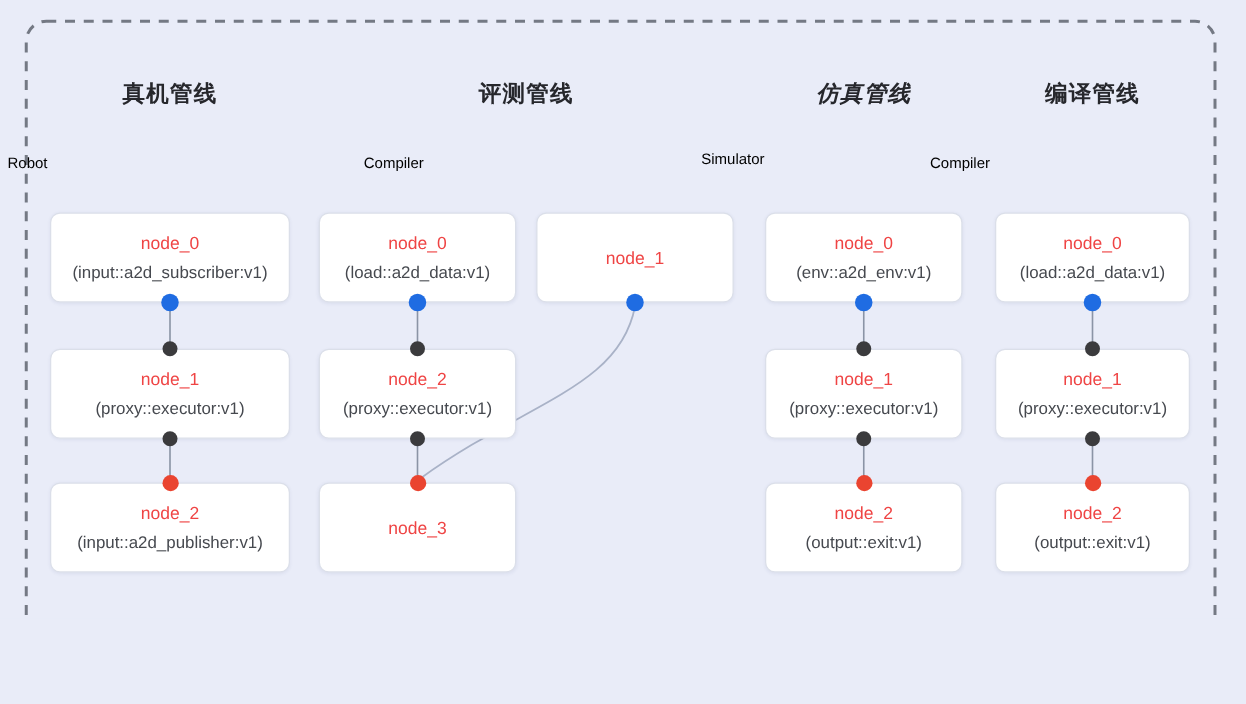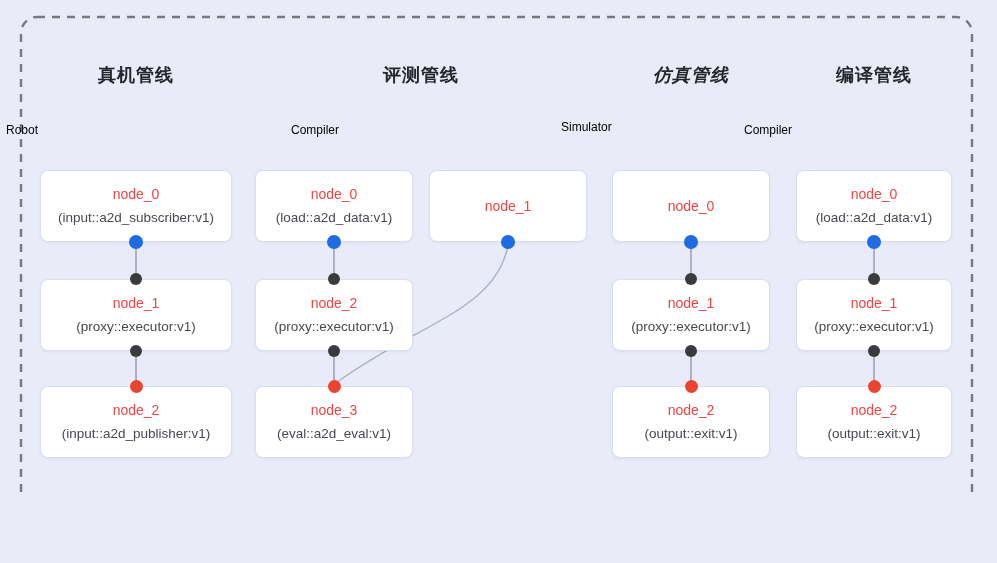--- a/index.html
+++ b/index.html
@@ -87,31 +87,31 @@
       </div>
       <div class="node-box" style="left: 429px; top: 170px; width: 158px; height: 72px;">
         <div class="node-name">node_1</div>
       </div>
       <div class="node-box" style="left: 255px; top: 279px; width: 158px; height: 72px;">
         <div class="node-name">node_2</div>
         <div class="node-impl">(proxy::executor:v1)</div>
       </div>
       <div class="node-box" style="left: 255px; top: 386px; width: 158px; height: 72px;">
         <div class="node-name">node_3</div>
-        <div class="node-impl">(eval::a2d_eval:v1)</div>
       </div>
       <div class="port" style="width: 14px; height: 14px; left: 327px; top: 235px; background: rgb(31, 108, 226);"></div>
       <div class="port" style="width: 12px; height: 12px; left: 328px; top: 273px; background: rgb(59, 59, 61);"></div>
       <div class="port" style="width: 12px; height: 12px; left: 328px; top: 345px; background: rgb(59, 59, 61);"></div>
       <div class="port" style="width: 13px; height: 13px; left: 327.5px; top: 379.5px; background: rgb(234, 68, 48);"></div>
       <div class="port" style="width: 14px; height: 14px; left: 501px; top: 235px; background: rgb(31, 108, 226);"></div>
       <div class="title-zh" style="left: 561px; top: 63px; font-style: italic;">仿真管线</div>
       <div class="title-en" style="left: 561px; top: 120px;">Simulator</div>
       <div class="node-box" style="left: 612px; top: 170px; width: 158px; height: 72px;">
         <div class="node-name">node_0</div>
+        <div class="node-impl">(env::a2d_env:v1)</div>
       </div>
       <div class="node-box" style="left: 612px; top: 279px; width: 158px; height: 72px;">
         <div class="node-name">node_1</div>
         <div class="node-impl">(proxy::executor:v1)</div>
       </div>
       <div class="node-box" style="left: 612px; top: 386px; width: 158px; height: 72px;">
         <div class="node-name">node_2</div>
         <div class="node-impl">(output::exit:v1)</div>
       </div>
       <div class="port" style="width: 14px; height: 14px; left: 684px; top: 235px; background: rgb(31, 108, 226);"></div>

